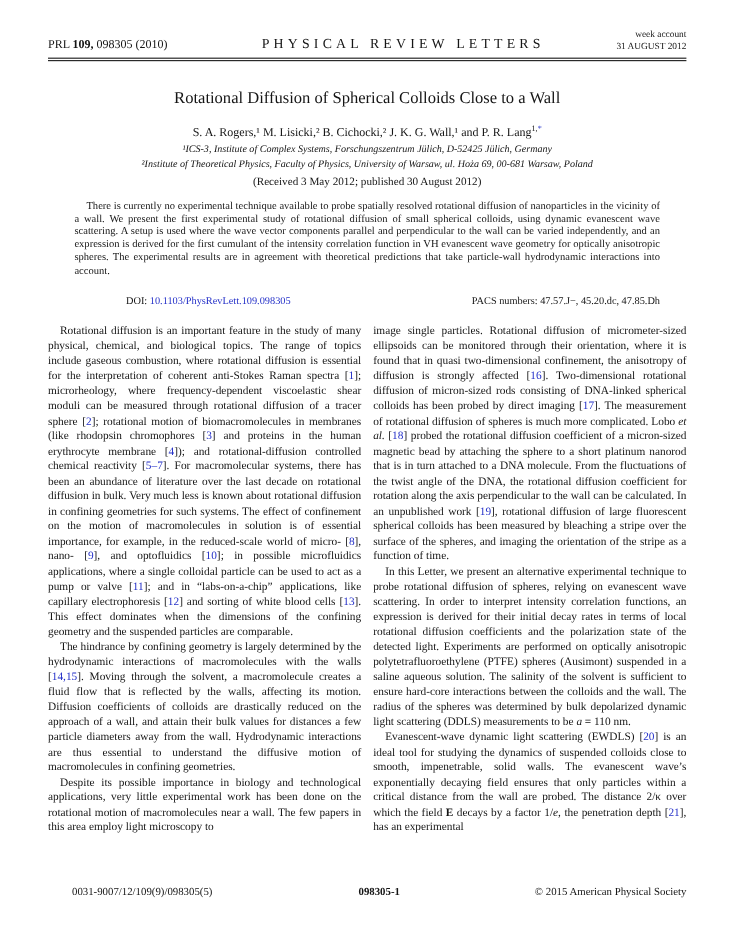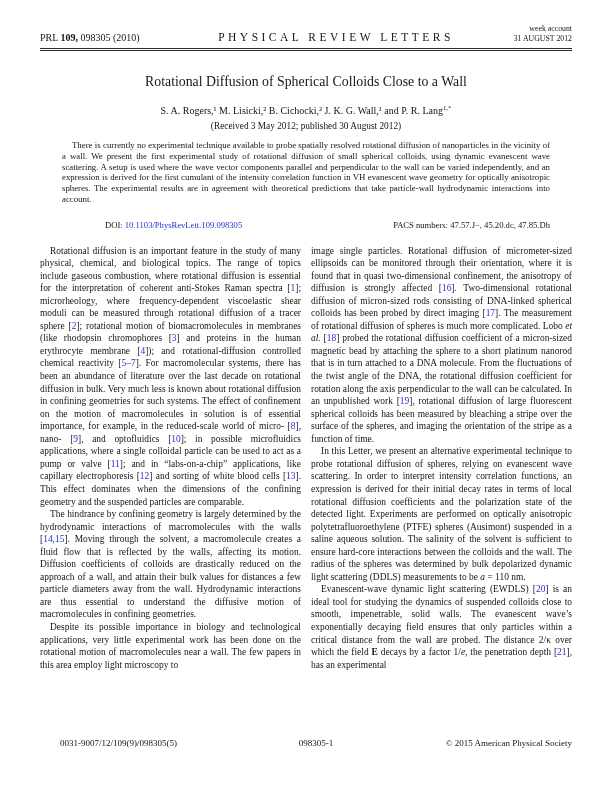--- a/index.html
+++ b/index.html
@@ -26,21 +26,21 @@
   .link{color:#2430c8;}
   .cite{color:#2430c8;}
   
   .cols{margin-top:15px;display:flex;gap:10px;justify-content:space-between;}
   .col{width:261px;}
   .body-p{margin:0;font-size:9.45px;line-height:12.55px;text-align:justify;}
   .indent{text-indent:10px;}
   
   .footer{position:absolute;left:40px;right:40px;bottom:44px;display:flex;font-size:9px;padding-left:20px;}
   .footer .f-left{flex:1;text-align:left;}
-  .footer .f-center{flex:1;text-align:center;}
+  .footer .f-center{flex:1;text-align:center;font-weight:bold;}
   .footer .f-right{flex:1;text-align:right;}
 </style>
 </head>
 <body>
 
 <div class="page">
 
   <div class="hdr">
     <div class="hdr-left"><span>PRL </span><b>109,</b><span> 098305 (2010)</span></div>
     <div class="hdr-center">PHYSICAL REVIEW LETTERS</div>
@@ -48,20 +48,24 @@
       <div>week account</div>
       <div>31 AUGUST 2012</div>
     </div>
   </div>
   <div class="rule"></div>
 
   <div class="title">Rotational Diffusion of Spherical Colloids Close to a Wall</div>
 
   <div class="authors"><span>S. A. Rogers,¹ M. Lisicki,² B. Cichocki,² J. K. G. Wall,¹ and P. R. Lang</span><sup>1,</sup><sup class="link">*</sup></div>
 
+  <div class="affils">
+    <div>¹ICS-3, Institute of Complex Systems, Forschungszentrum Jülich, D-52425 Jülich, Germany</div>
+    <div>²Institute of Theoretical Physics, Faculty of Physics, University of Warsaw, ul. Hoża 69, 00-681 Warsaw, Poland</div>
+  </div>
 
   <div class="received">(Received 3 May 2012; published 30 August 2012)</div>
 
   <div class="abstract">There is currently no experimental technique available to probe spatially resolved rotational diffusion of nanoparticles in the vicinity of a wall. We present the first experimental study of rotational diffusion of small spherical colloids, using dynamic evanescent wave scattering. A setup is used where the wave vector components parallel and perpendicular to the wall can be varied independently, and an expression is derived for the first cumulant of the intensity correlation function in VH evanescent wave geometry for optically anisotropic spheres. The experimental results are in agreement with theoretical predictions that take particle-wall hydrodynamic interactions into account.</div>
 
   <div class="metaline">
     <span><span>DOI: </span><span class="link">10.1103/PhysRevLett.109.098305</span></span>
     <span>PACS numbers: 47.57.J−, 45.20.dc, 47.85.Dh</span>
   </div>
 

